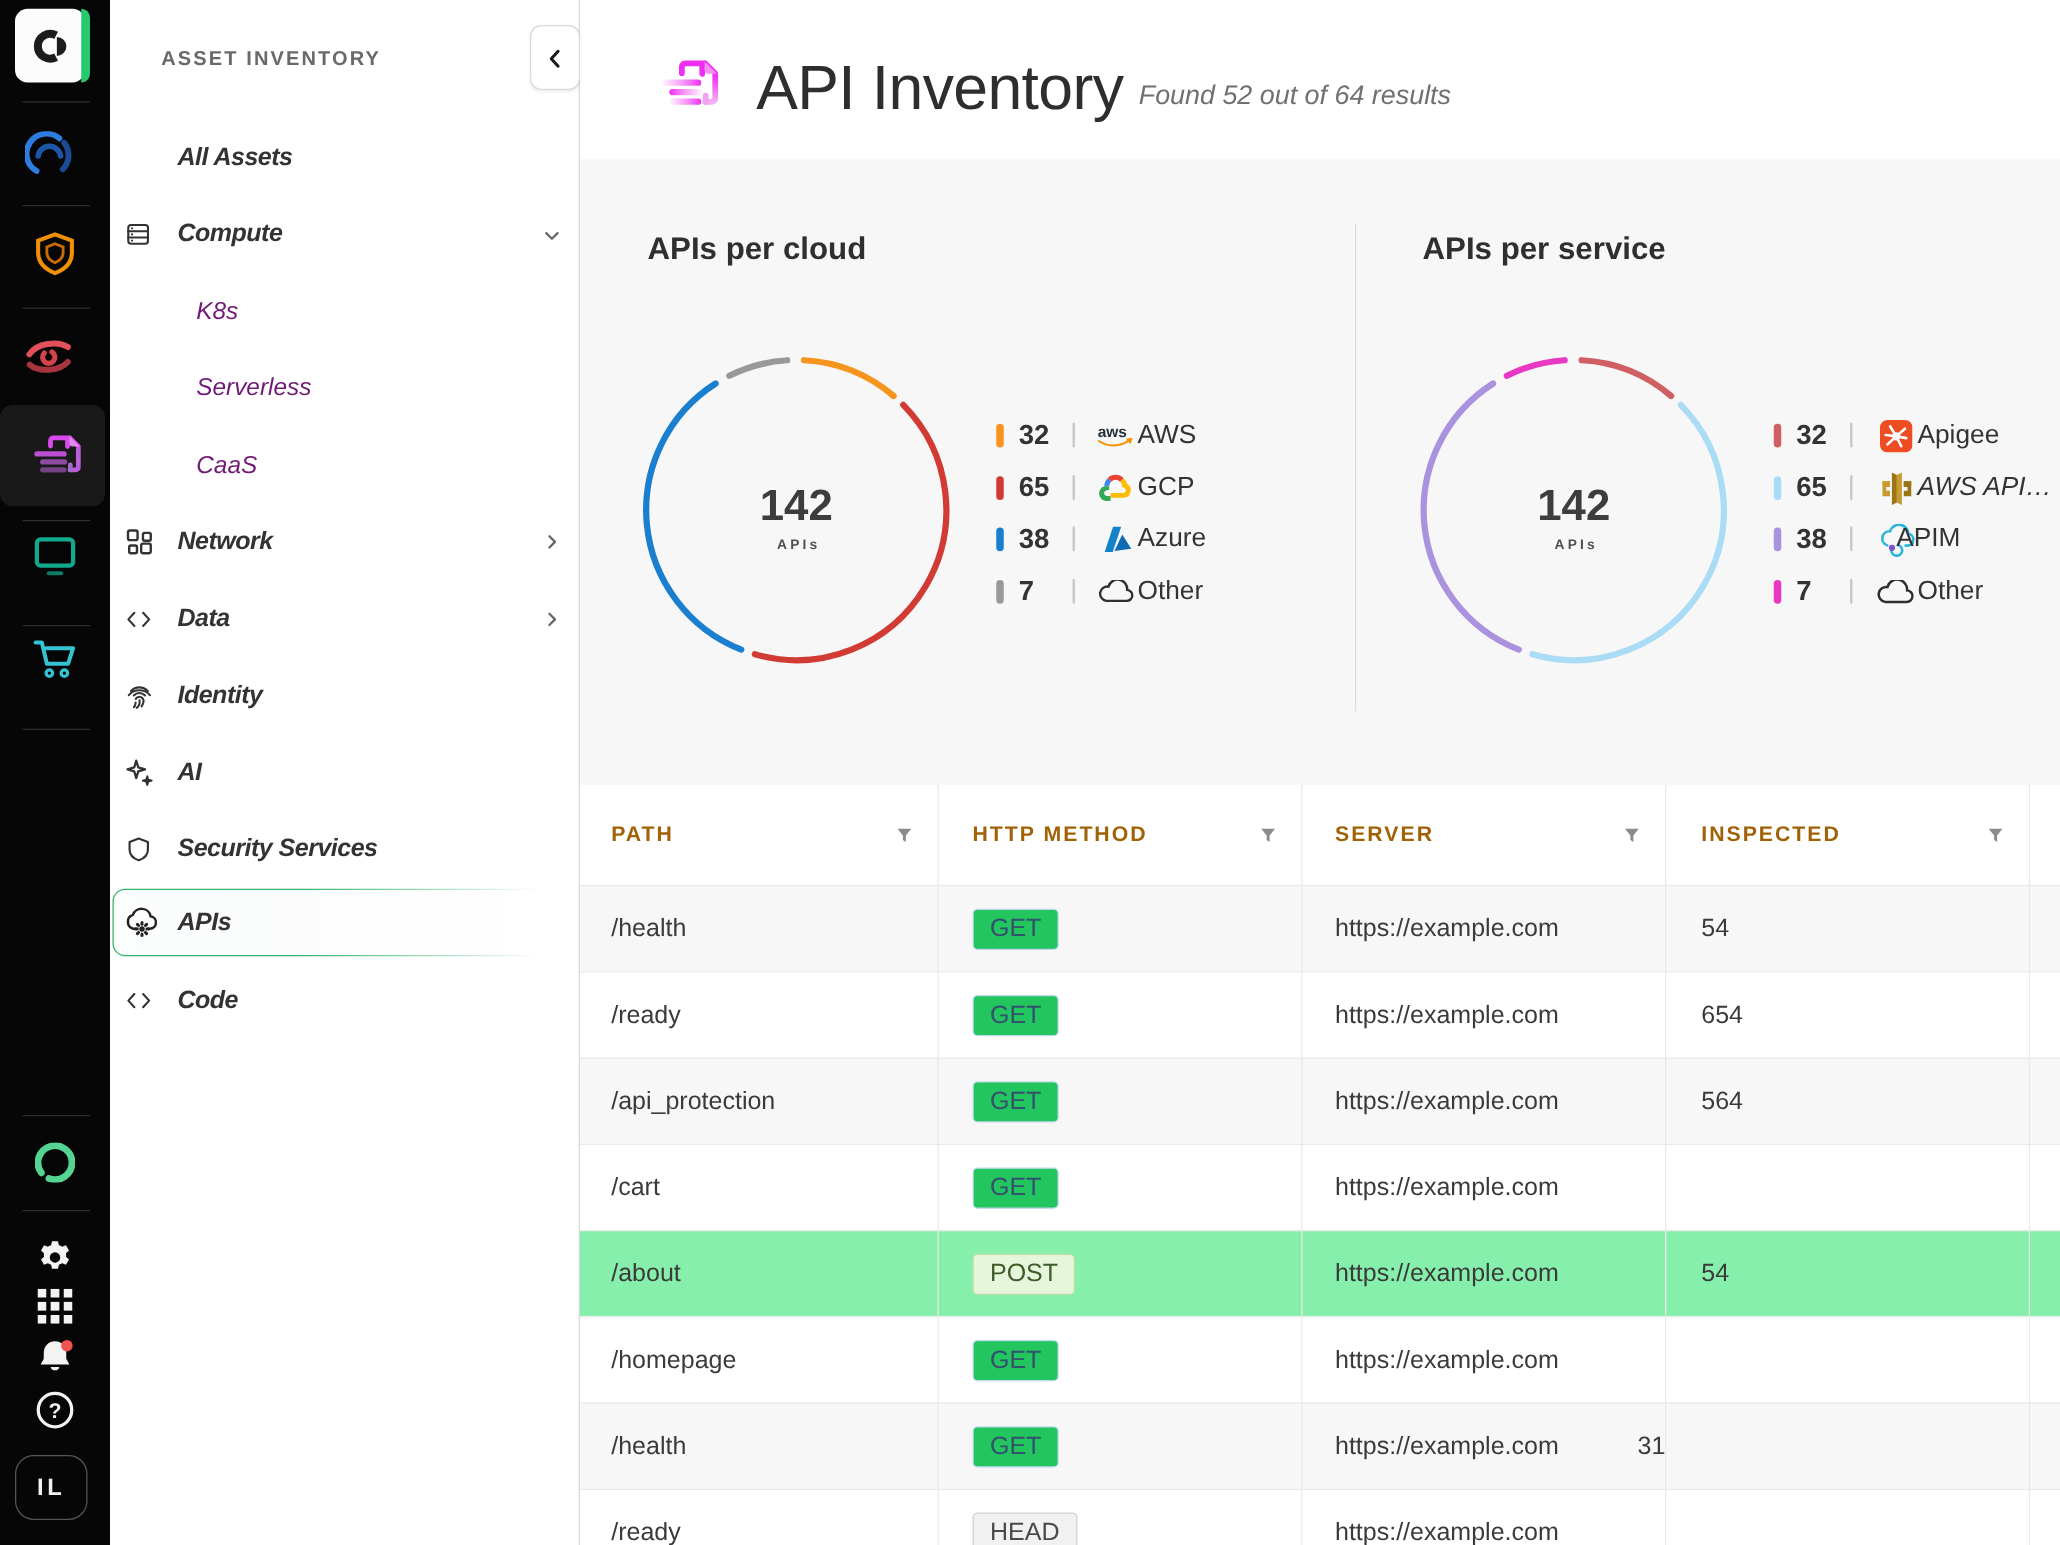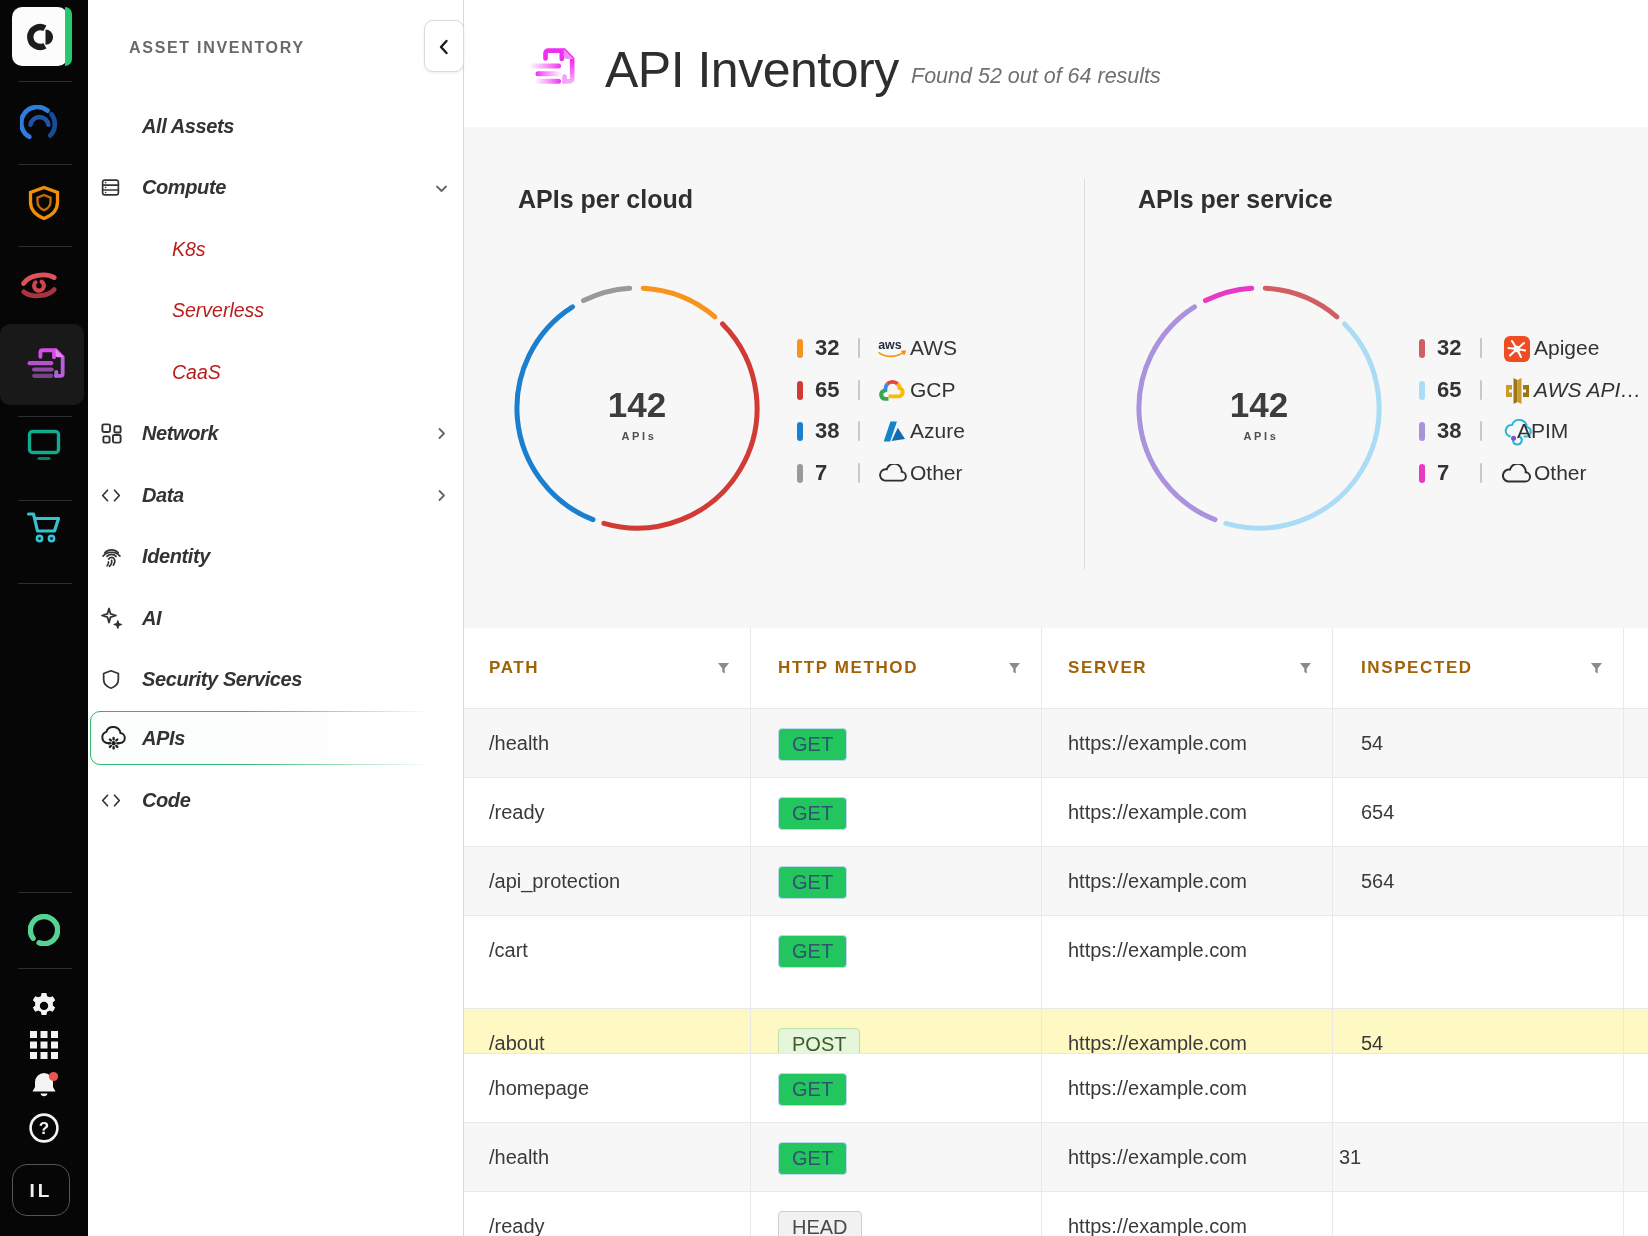--- a/index.html
+++ b/index.html
@@ -9,21 +9,21 @@
   
   #rail { position:absolute; left:0; top:0; width:88px; height:1236px; background:#060606; }
   .rsep { position:absolute; left:18px; width:54px; height:1px; background:#2e2e2e; }
   
   #sidebar { position:absolute; left:88px; top:0; width:376px; height:1236px;
     background:#fff; border-right:1px solid #d7d7d7; }
   .navitem { position:absolute; left:0; width:376px; height:40px;
     font-style:italic; font-weight:700; font-size:20px; letter-spacing:-0.4px; color:#333;
     display:flex; align-items:center; }
   .navitem .txt { position:absolute; left:54px; }
-  .navitem .sub { position:absolute; left:84px; font-weight:400; font-size:19.5px; letter-spacing:0; color:#b91c1c;}
+  .navitem .sub { position:absolute; left:69px; font-weight:400; font-size:19.5px; letter-spacing:0; color:#701a75;}
   .navitem svg.mi { position:absolute; left:12px; }
   .chev { position:absolute; left:346px; color:#777; }
   
   #content { position:absolute; left:464px; top:0; width:1184px; height:1236px; background:#fff; }
   #chartsec { position:absolute; left:0; top:127px; width:1184px; height:501px; background:#f7f7f7; }
   .ctitle { position:absolute; font-size:25px; font-weight:700; color:#2f2f2f; }
   .donutnum { position:absolute; width:260px; text-align:center; font-size:35px; font-weight:700; color:#3d3d3d; }
   .donutlab { position:absolute; width:260px; text-align:center; font-size:11px; font-weight:700; letter-spacing:2.6px; color:#4f4f4f; }
   .leg { position:absolute; height:28px; }
   .pill { position:absolute; width:6px; height:19px; border-radius:3px; top:4px; }
@@ -236,36 +236,36 @@
       <div class="cell" style="left:25px;">/api_protection</div>
       <div class="cell" style="left:314px;"><span class="badge bget">GET</span></div>
       <div class="cell" style="left:604px;">https://example.com</div>
       <div class="cell" style="left:897px;">564</div>
     </div>
     <div class="row" style="top:287px; background:#fff;">
       <div class="cell" style="left:25px;">/cart</div>
       <div class="cell" style="left:314px;"><span class="badge bget">GET</span></div>
       <div class="cell" style="left:604px;">https://example.com</div>
     </div>
-    <div class="row" style="top:356px; background:#fef9c3;margin-top:24px;">
+    <div class="row" style="top:356px; background:#86efac;">
       <div class="cell" style="left:25px;">/about</div>
       <div class="cell" style="left:314px;"><span class="badge bpost">POST</span></div>
       <div class="cell" style="left:604px;">https://example.com</div>
       <div class="cell" style="left:897px;">54</div>
     </div>
     <div class="row" style="top:425px; background:#fff;">
       <div class="cell" style="left:25px;">/homepage</div>
       <div class="cell" style="left:314px;"><span class="badge bget">GET</span></div>
       <div class="cell" style="left:604px;">https://example.com</div>
     </div>
     <div class="row" style="top:494px; background:#f7f7f7;">
       <div class="cell" style="left:25px;">/health</div>
       <div class="cell" style="left:314px;"><span class="badge bget">GET</span></div>
       <div class="cell" style="left:604px;">https://example.com</div>
-      <div class="cell" style="left:875px;">31</div>
+      <div class="cell" style="left:846px;">31</div>
     </div>
     <div class="row" style="top:563px; background:#fff;">
       <div class="cell" style="left:25px;">/ready</div>
       <div class="cell" style="left:314px;"><span class="badge bhead">HEAD</span></div>
       <div class="cell" style="left:604px;">https://example.com</div>
     </div>
     <div class="vline" style="left:286px; height:608px;"></div>
     <div class="vline" style="left:577px; height:608px;"></div>
     <div class="vline" style="left:868px; height:608px;"></div>
     <div class="vline" style="left:1159px; height:608px;"></div>

